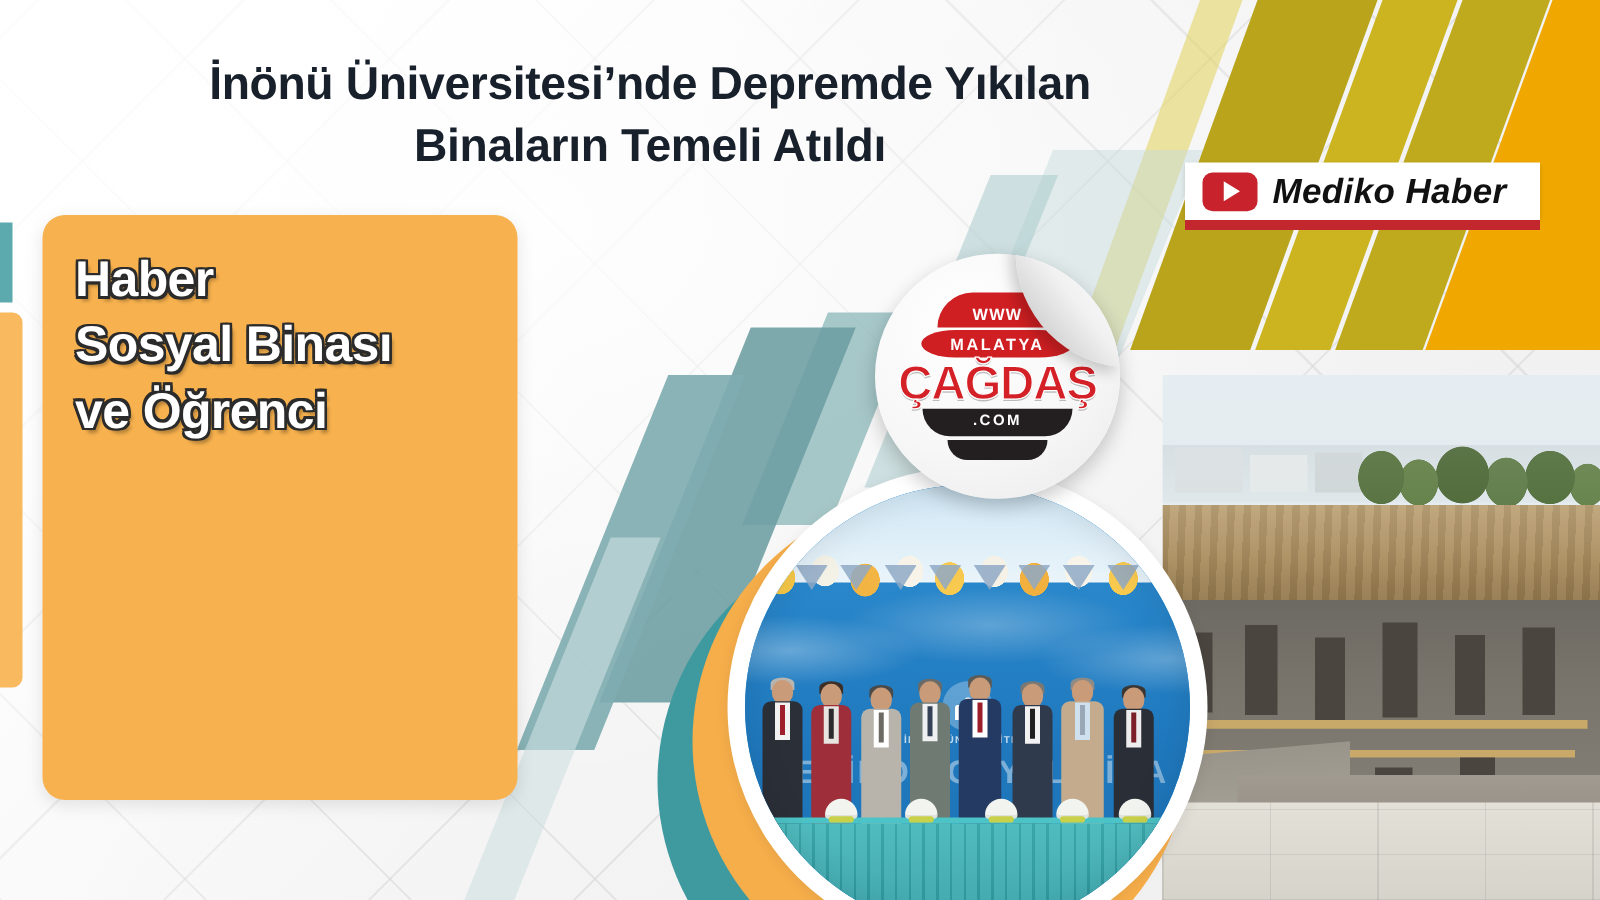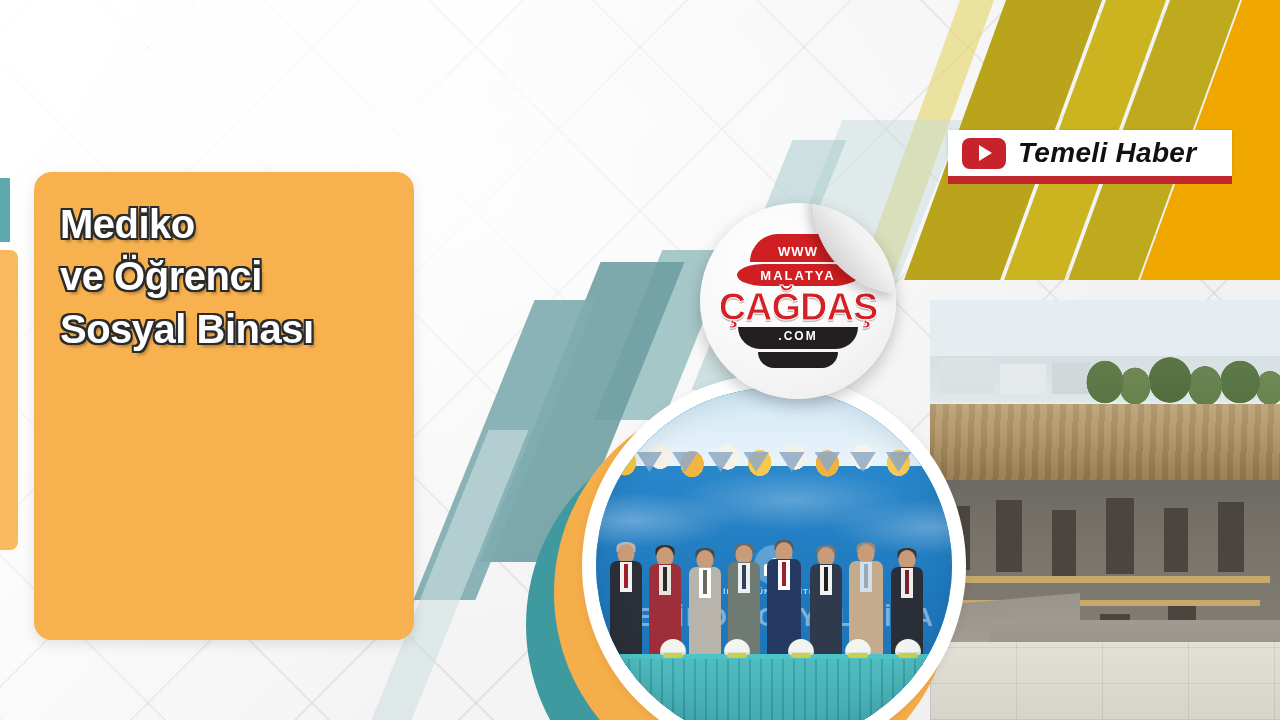--- a/index.html
+++ b/index.html
@@ -495,33 +495,35 @@
       <div class="logo-www">WWW</div>
       <div class="logo-malatya">MALATYA</div>
       <div class="logo-cagdas">ÇAĞDAŞ</div>
       <div class="logo-com">.COM</div>
       <div class="logo-bar"></div>
     </div>
     <div class="logo-curl"></div>
   </div>
 
   <div class="headline">
+    <span class="l1">İnönü Üniversitesi’nde Depremde Yıkılan</span>
+    <span class="l2">Binaların Temeli Atıldı</span>
   </div>
 
   <div class="video-badge">
     <div class="yt-icon">
       <div class="yt-tri"></div>
     </div>
-    <div class="video-text">Temeli Haber</div>
+    <div class="video-text">Mediko Haber</div>
   </div>
 
   <div class="teal-sliver"></div>
   <div class="left-sliver"></div>
 
   <div class="orange-box">
     <div class="orange-text">
-      <span>Mediko</span>
+      <span>Haber</span>
+      <span>Sosyal Binası</span>
       <span>ve Öğrenci</span>
-      <span>Sosyal Binası</span>
     </div>
   </div>
 
 </div>
 
 </body></html>

